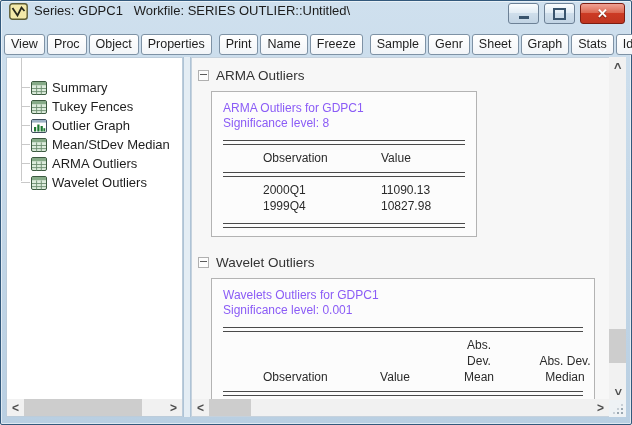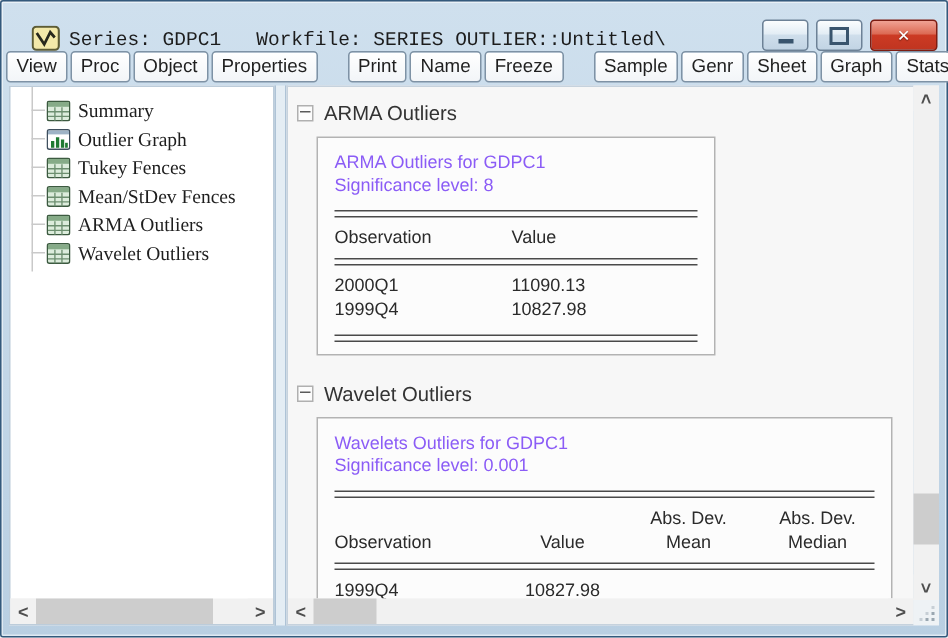--- a/index.html
+++ b/index.html
@@ -1,59 +1,59 @@
 <!DOCTYPE html>
 <html><head>
 <meta charset="utf-8">
 <style>
   html,body{margin:0;padding:0;}
   body{width:632px;height:425px;font-family:"Liberation Sans",sans-serif;background:#e8e8e8;overflow:hidden;}
   .window{position:absolute;left:0;top:0;width:630px;height:423px;border:1px solid #33597c;
           background:linear-gradient(#cfe0ee,#b9cfe2);border-radius:2px;box-shadow:inset 0 0 0 1px rgba(255,255,255,.55);}
   
-  .titlebar{height:31px;display:flex;align-items:flex-end;padding:2px 4px 0 20px;font-family:Liberation Mono, monospace;}
+  .titlebar{height:31px;display:flex;align-items:flex-start;padding:2px 4px 0 8px;}
   .app-icon{width:19px;height:17px;margin-right:6px;flex:0 0 auto;}
   .title{font-size:13px;color:#1c1c1c;white-space:pre;flex:1 1 auto;overflow:hidden;}
   .winbtns{display:flex;gap:5px;margin-right:2px;}
   .wbtn{width:29px;height:19px;border:1px solid #6d8196;border-radius:3px;display:flex;align-items:center;justify-content:center;
         background:linear-gradient(#fbfdfe 0%,#e3edf5 45%,#cfdeeb 50%,#c2d4e4 100%);cursor:default;}
   .glyph-min{width:10px;height:0;border-bottom:3px solid #39546d;margin-top:7px;}
   .glyph-max{width:9px;height:8px;border:2px solid #39546d;background:transparent;}
   .wbtn.close{width:43px;border:1px solid #7c1d12;background:linear-gradient(#f0a294 0%,#dc6a54 45%,#cc3a24 50%,#c03520 100%);}
   .glyph-x{color:#fff;font-size:13px;font-weight:bold;text-shadow:0 1px 1px rgba(0,0,0,.45);line-height:1;}
   
   .toolbar{height:23px;display:flex;align-items:flex-start;padding:0 0 0 3px;}
-  .tgroup{display:flex;gap:2px;margin-right:20px;justify-content:flex-end;}
+  .tgroup{display:flex;gap:2px;margin-right:7px;justify-content:flex-end;}
   .tbtn{height:21px;padding:0 6px;font-family:"Liberation Sans",sans-serif;font-size:12.5px;color:#1f1f1f;
         background:linear-gradient(#ffffff,#f2f5f8);border:1px solid #7e92a5;border-radius:3px;line-height:19px;}
   
   .content{position:absolute;left:5px;right:5px;top:56px;bottom:7px;display:flex;}
   .sidebar{width:177px;background:#ffffff;display:flex;flex-direction:column;border:1px solid #bcccda;box-sizing:border-box;}
-  .tree{flex:1 1 auto;position:relative;padding-top:6px;overflow:hidden;font-family:Liberation Serif, serif;}
+  .tree{flex:1 1 auto;position:relative;padding-top:20px;overflow:hidden;}
   .treeline{position:absolute;left:14px;top:0;bottom:218px;width:0;border-left:1px solid #c9c9c9;}
   .titem{height:19px;display:flex;align-items:center;position:relative;padding-left:24px;white-space:nowrap;cursor:default;}
   .titem .tick{position:absolute;left:14px;top:9px;width:9px;height:0;border-top:1px solid #c9c9c9;}
   .ticon{width:16px;height:14px;margin-right:5px;flex:0 0 auto;}
   .tlabel{font-size:13px;color:#1e1e1e;}
   .splitter{width:8px;background:linear-gradient(90deg,#aec3d6 0 1px,#e4edf4 1px 7px,#aec3d6 7px 8px);}
   .main{flex:1 1 auto;background:#f7f7f7;display:flex;flex-direction:column;min-width:0;border:1px solid #c6d2dd;border-right:none;box-sizing:border-box;}
   .mainview{flex:1 1 auto;overflow:hidden;padding:10px 0 0 6px;}
   
   .sechead{display:flex;align-items:center;margin:0 0 8px 0;}
   .collapse{width:9px;height:9px;border:1px solid #b0b0b0;background:#fcfcfc;position:relative;margin-right:7px;flex:0 0 auto;}
   .collapse::after{content:"";position:absolute;left:1px;right:1px;top:3px;border-top:1px solid #5a5a5a;}
   .sectitle{font-size:13.5px;color:#333;}
   .statbox{background:#fcfcfc;border:1px solid #b3b3b3;margin:0 0 18px 13px;padding:9px 11px 8px 11px;box-sizing:border-box;}
   .statbox .subt{font-size:12px;color:#8b5cf6;line-height:15px;}
   .dr{height:3px;border-top:1px solid #4a4a4a;border-bottom:1px solid #4a4a4a;margin:0;}
   .dr.top{margin-top:9px;}
   .trow{display:grid;align-items:end;font-size:12px;color:#2b2b2b;}
   .cols2{grid-template-columns:118px 110px;}
   .cols4{grid-template-columns:108px 88px 80px 92px;}
-  .trow span{line-height:16px;}
+  .trow span{line-height:16px;margin-left:40px;}
   .trow.head{padding:5px 0 6px 0;}
   .trow .num{text-align:center;}
   .ml{white-space:pre-line;text-align:center;}
   .rows{padding:5px 0 9px 0;}
   .statbox.arma{width:266px;}
   .statbox.wave{width:384px;}
   
   .hscroll{height:17px;background:#f1f1f1;position:relative;display:flex;justify-content:space-between;flex:0 0 auto;}
   .sbtn{width:17px;height:17px;display:flex;align-items:center;justify-content:center;color:#4e4e4e;font-size:12px;font-weight:bold;background:#f1f1f1;}
   .hthumb{position:absolute;top:0;height:17px;background:#cdcdcd;}
@@ -124,48 +124,48 @@
             <rect x="0.5" y="0.5" width="15" height="13" rx="1.5" fill="#dcecdc" stroke="#3c5a40"></rect>
             <rect x="1" y="1" width="14" height="3.2" fill="#86ab88"></rect>
             <path d="M1 7.5h14M1 10.6h14M5.6 4.5v9M10.3 4.5v9" stroke="#6d8f70" stroke-width="0.9" fill="none"></path>
           </svg>
           <span class="tlabel">Summary</span>
         </div>
 
         <div class="titem">
           <span class="tick"></span>
           <svg class="ticon" viewBox="0 0 16 14">
+            <rect x="0.5" y="0.5" width="15" height="13" rx="1.5" fill="#dcecdc" stroke="#3c5a40"></rect>
+            <rect x="1" y="1" width="14" height="3.2" fill="#86ab88"></rect>
+            <path d="M1 7.5h14M1 10.6h14M5.6 4.5v9M10.3 4.5v9" stroke="#6d8f70" stroke-width="0.9" fill="none"></path>
+          </svg>
+          <span class="tlabel">Tukey Fences</span>
+        </div>
+
+        <div class="titem">
+          <span class="tick"></span>
+          <svg class="ticon" viewBox="0 0 16 14">
             <rect x="0.5" y="0.5" width="15" height="13" rx="1.5" fill="#ffffff" stroke="#3f4f5e"></rect>
             <rect x="1" y="1" width="14" height="2.6" fill="#9eb3c6"></rect>
             <rect x="3" y="8" width="2.2" height="4.5" fill="#1f7a33"></rect>
             <rect x="6.3" y="5.5" width="2.2" height="7" fill="#1f7a33"></rect>
             <rect x="9.6" y="7" width="2.2" height="5.5" fill="#1f7a33"></rect>
             <rect x="12.4" y="9.2" width="1.8" height="3.3" fill="#1f7a33"></rect>
           </svg>
           <span class="tlabel">Outlier Graph</span>
         </div>
 
         <div class="titem">
           <span class="tick"></span>
           <svg class="ticon" viewBox="0 0 16 14">
             <rect x="0.5" y="0.5" width="15" height="13" rx="1.5" fill="#dcecdc" stroke="#3c5a40"></rect>
             <rect x="1" y="1" width="14" height="3.2" fill="#86ab88"></rect>
             <path d="M1 7.5h14M1 10.6h14M5.6 4.5v9M10.3 4.5v9" stroke="#6d8f70" stroke-width="0.9" fill="none"></path>
           </svg>
-          <span class="tlabel">Tukey Fences</span>
-        </div>
-
-        <div class="titem">
-          <span class="tick"></span>
-          <svg class="ticon" viewBox="0 0 16 14">
-            <rect x="0.5" y="0.5" width="15" height="13" rx="1.5" fill="#dcecdc" stroke="#3c5a40"></rect>
-            <rect x="1" y="1" width="14" height="3.2" fill="#86ab88"></rect>
-            <path d="M1 7.5h14M1 10.6h14M5.6 4.5v9M10.3 4.5v9" stroke="#6d8f70" stroke-width="0.9" fill="none"></path>
-          </svg>
-          <span class="tlabel">Mean/StDev Fences</span>
+          <span class="tlabel">Mean/StDev Median</span>
         </div>
 
         <div class="titem">
           <span class="tick"></span>
           <svg class="ticon" viewBox="0 0 16 14">
             <rect x="0.5" y="0.5" width="15" height="13" rx="1.5" fill="#dcecdc" stroke="#3c5a40"></rect>
             <rect x="1" y="1" width="14" height="3.2" fill="#86ab88"></rect>
             <path d="M1 7.5h14M1 10.6h14M5.6 4.5v9M10.3 4.5v9" stroke="#6d8f70" stroke-width="0.9" fill="none"></path>
           </svg>
           <span class="tlabel">ARMA Outliers</span>

